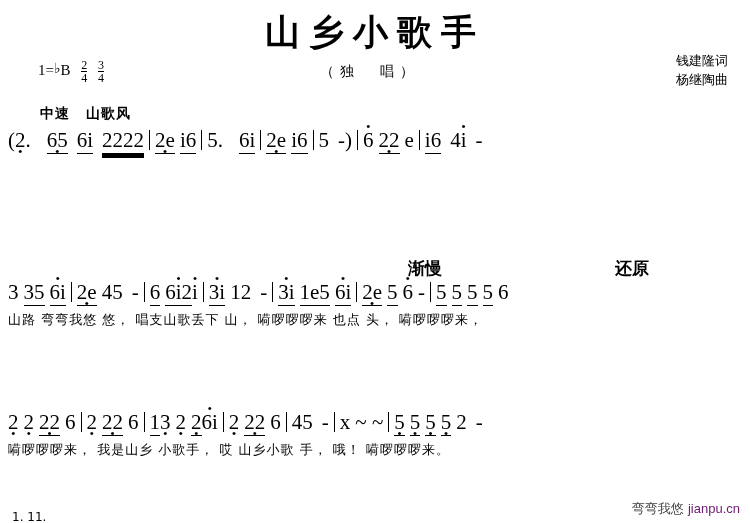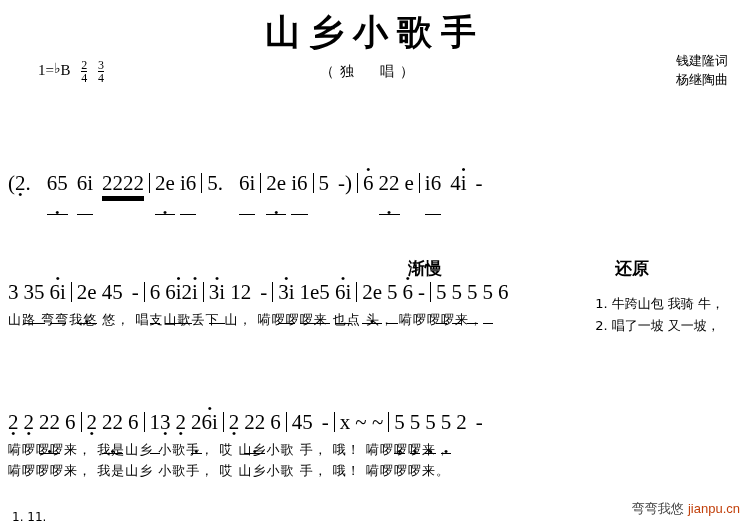--- a/index.html
+++ b/index.html
@@ -110,22 +110,22 @@
     font-size: 13px;
   }
   .dot-below::after {
     content: "•";
     position: absolute;
     bottom: -12px;
     left: 50%;
     transform: translateX(-50%);
     font-size: 13px;
   }
-  .u1 { border-bottom: 1.6px solid #000; padding-bottom: 18px; }
-  .u2 { box-shadow: 0 2px 0 0 #000, 0 5px 0 0 #000; margin-top: 43px; }
+  .u1 { border-bottom: 1.6px solid #000; padding-bottom: 0; }
+  .u2 { box-shadow: 0 2px 0 0 #000, 0 5px 0 0 #000; }
   .bar {
     display: inline-block;
     width: 1px;
     height: 20px;
     background: #000;
     vertical-align: -3px;
     margin: 0 5px;
   }
   .sp { display: inline-block; width: 9px; }
   .sp-s { display: inline-block; width: 5px; }
@@ -161,21 +161,21 @@
   
   .watermark {
     position: absolute;
     right: 10px;
     bottom: 6px;
     font-family: "DejaVu Sans", sans-serif;
     font-size: 13px;
     color: #444;
     white-space: nowrap;
   }
-  .watermark .site { color: #c2410c; font-family: "Liberation Sans", sans-serif; }
+  .watermark .site { color: #701a75; font-family: "Liberation Sans", sans-serif; }
   .footer-note {
     position: absolute;
     left: 12px;
     bottom: 0px;
     font-size: 12px;
     font-family: "DejaVu Sans", sans-serif;
   }
   .paren { font-size: 21px; }
 </style>
 </head>
@@ -197,46 +197,44 @@
     </span>
   </div>
 
   <div class="singer">（独　唱）</div>
 
   <div class="credits">
     <div>钱建隆词</div>
     <div>杨继陶曲</div>
   </div>
 
+  <div class="tempo">
+    <span>中速</span><span class="style">山歌风</span>
+  </div>
 
   <div class="mline l1">
     <span class="notes">
       <span class="paren">(</span><span class="n dot-below">2</span><span class="n">.</span><span class="sp-l"></span><span class="n u1 dot-below">65</span><span class="sp"></span><span class="n u1">6<span style="position:relative">i</span></span><span class="sp"></span><span class="n u2">2222</span><span class="bar"></span><span class="n u1 dot-below">2<span>e</span></span><span class="sp-s"></span><span class="n u1">i6</span><span class="bar"></span><span class="n">5.</span><span class="sp-l"></span><span class="n u1">6i</span><span class="bar"></span><span class="n u1 dot-below">2e</span><span class="sp-s"></span><span class="n u1">i6</span><span class="bar"></span><span class="n">5</span><span class="sp"></span><span class="n">-</span><span class="paren">)</span><span class="bar"></span><span class="n dot-above">6</span><span class="sp-s"></span><span class="n u1 dot-below">22</span><span class="sp-s"></span><span class="n">e</span><span class="bar"></span><span class="n u1">i6</span><span class="sp"></span><span class="n">4</span><span class="n dot-above">i</span><span class="sp"></span><span class="n">-</span>
     </span>
-    <div class="verse">
-      <div>1. 牛跨山包 我骑 牛，</div>
-      <div>2. 唱了一坡 又一坡，</div>
-    </div>
   </div>
 
   <div class="mark slow">渐慢</div>
   <div class="mark restore">还原</div>
 
   <div class="mline l2">
     <span class="notes">
       <span class="n">3</span><span class="sp-s"></span><span class="n u1">35</span><span class="sp-s"></span><span class="n u1 dot-above">6i</span><span class="bar"></span><span class="n u1 dot-below">2e</span><span class="sp-s"></span><span class="n">4</span><span class="n">5</span><span class="sp"></span><span class="n">-</span><span class="bar"></span><span class="n u1">6</span><span class="sp-s"></span><span class="n u1 dot-above">6i2</span><span class="n dot-above">i</span><span class="bar"></span><span class="n u1 dot-above">3i</span><span class="sp-s"></span><span class="n">1</span><span class="n">2</span><span class="sp"></span><span class="n">-</span><span class="bar"></span><span class="n u1 dot-above">3i</span><span class="sp-s"></span><span class="n u1">1e5</span><span class="sp-s"></span><span class="n u1 dot-above">6i</span><span class="bar"></span><span class="n u1 dot-below">2e</span><span class="sp-s"></span><span class="n u1">5</span><span class="sp-s"></span><span class="n dot-above">6</span><span class="sp-s"></span><span class="n">-</span><span class="bar"></span><span class="n u1">5</span><span class="sp-s"></span><span class="n u1">5</span><span class="sp-s"></span><span class="n u1">5</span><span class="sp-s"></span><span class="n u1">5</span><span class="sp-s"></span><span class="n">6</span>
     </span>
     <span class="lyr">山路  弯弯我悠  悠，       唱支山歌丢下  山，       嗬啰啰啰来  也点  头，       嗬啰啰啰来，</span>
   </div>
 
   <div class="mline l3">
     <span class="notes">
       <span class="n dot-below">2</span><span class="sp-s"></span><span class="n dot-below">2</span><span class="sp-s"></span><span class="n u1 dot-below">22</span><span class="sp-s"></span><span class="n">6</span><span class="bar"></span><span class="n dot-below">2</span><span class="sp-s"></span><span class="n u1 dot-below">22</span><span class="sp-s"></span><span class="n">6</span><span class="bar"></span><span class="n u1">1</span><span class="n dot-below">3</span><span class="sp-s"></span><span class="n dot-below">2</span><span class="sp-s"></span><span class="n u1 dot-below">2</span><span class="n dot-above">6i</span><span class="bar"></span><span class="n dot-below">2</span><span class="sp-s"></span><span class="n u1 dot-below">22</span><span class="sp-s"></span><span class="n">6</span><span class="bar"></span><span class="n">4</span><span class="n">5</span><span class="sp"></span><span class="n">-</span><span class="bar"></span><span class="n">x</span><span class="sp-s"></span><span class="n">~ ~</span><span class="bar"></span><span class="n u1 dot-below">5</span><span class="sp-s"></span><span class="n u1 dot-below">5</span><span class="sp-s"></span><span class="n u1 dot-below">5</span><span class="sp-s"></span><span class="n u1 dot-below">5</span><span class="sp-s"></span><span class="n">2</span><span class="sp"></span><span class="n">-</span>
     </span>
-    <span class="lyr">嗬啰啰啰来，    我是山乡 小歌手，    哎  山乡小歌 手，      哦！        嗬啰啰啰来，</span>
     <span class="lyr">嗬啰啰啰来，    我是山乡 小歌手，    哎  山乡小歌 手，      哦！        嗬啰啰啰来。</span>
   </div>
 
   <div class="footer-note">1. 11.</div>
 
   <div class="watermark">
     <span>弯弯我悠</span>
     <span class="site">jianpu.cn</span>
   </div>
 

